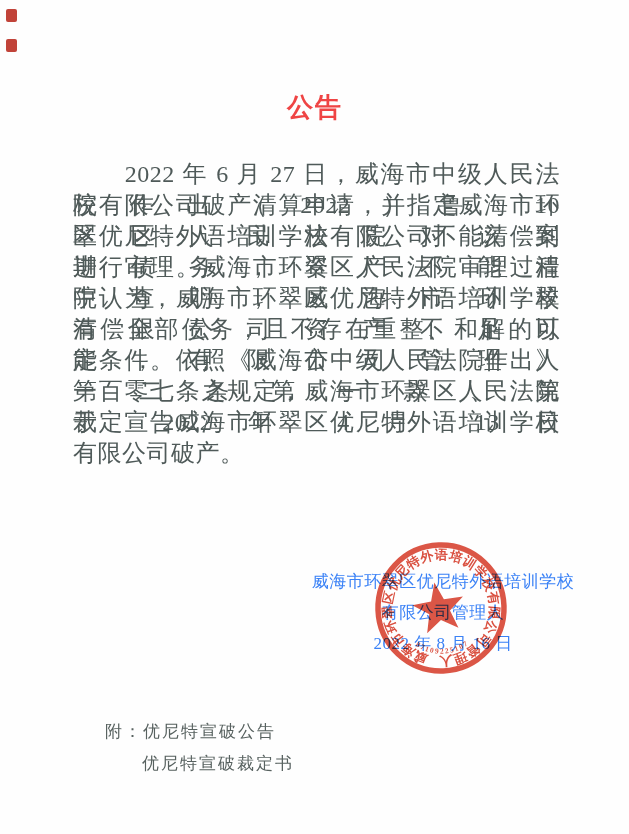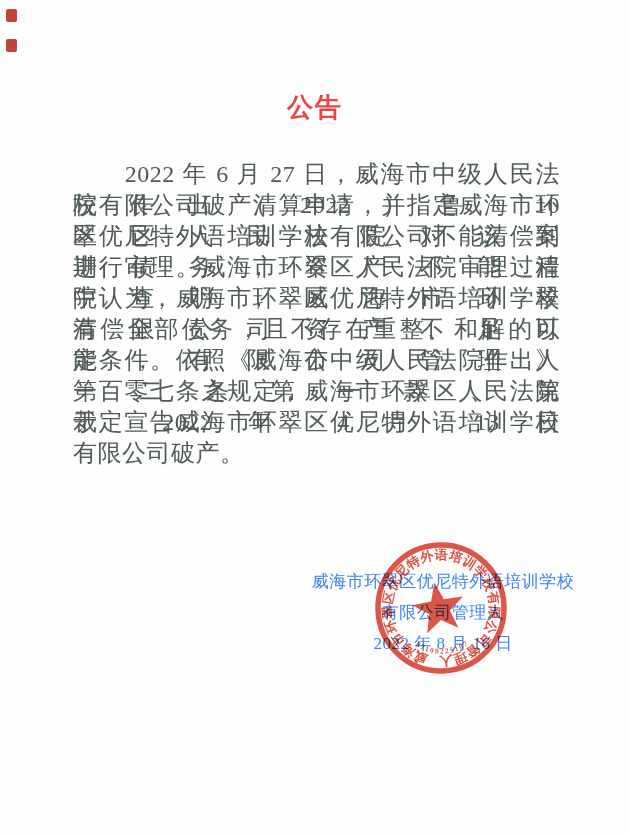--- a/index.html
+++ b/index.html
@@ -93,14 +93,22 @@
     <circle cx="70" cy="70" r="63" fill="none" stroke="#d63826" stroke-width="5.5" opacity="0.92"></circle>
     <text font-size="13" font-weight="bold" fill="#d63826" letter-spacing="0.5" opacity="0.95">
       <textPath href="#ringPath" startOffset="14">威海市环翠区优尼特外语培训学校有限公司管理人</textPath>
     </text>
     <polygon points="68,44 74.5,62.1 93.7,62.7 78.5,74.4 83.9,92.8 68,82 52.1,92.8 57.5,74.4 42.3,62.7 61.5,62.1" fill="#d63826" opacity="0.92" transform="rotate(-8 68 71)"></polygon>
     <text font-size="7.5" font-weight="bold" fill="#d63826" letter-spacing="1.5" text-anchor="middle" opacity="0.9">
       <textPath href="#serialPath" startOffset="50%">87109225107</textPath>
     </text>
   </svg>
 
+  <div class="attach-block">
+    <div class="attach-line">
+      <span>附：</span><span>优尼特宣破公告</span>
+    </div>
+    <div class="attach-line second">
+      <span>优尼特宣破裁定书</span>
+    </div>
+  </div>
 
 </div>
 
 </body></html>

